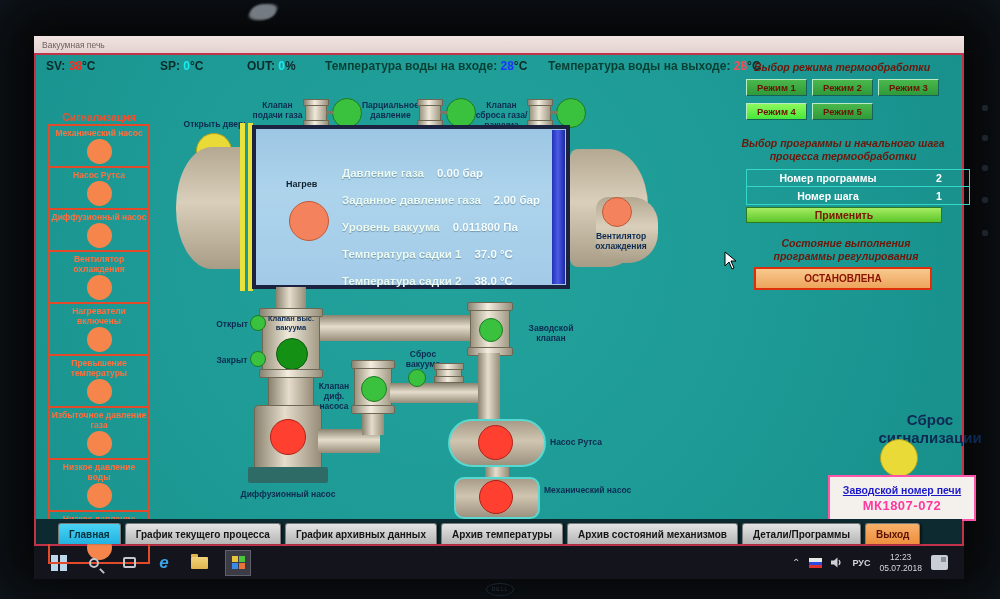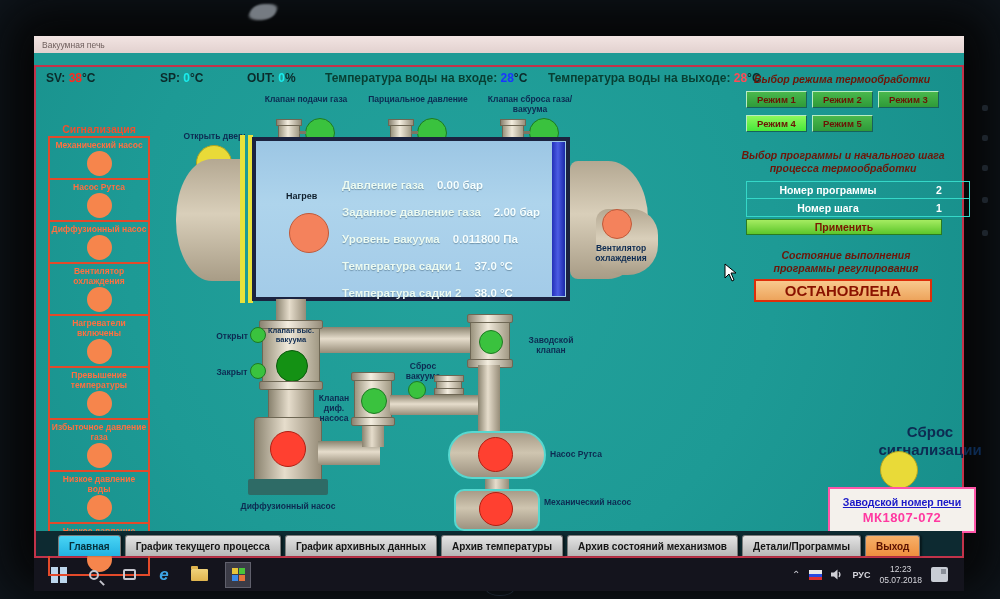--- a/index.html
+++ b/index.html
@@ -8,21 +8,21 @@
     box-shadow:inset 0 0 60px rgba(20,30,40,.8);}
   .reflect{position:absolute;left:250px;top:4px;width:26px;height:16px;background:#cfd8e2;opacity:.55;
     border-radius:40%;transform:skewX(-25deg);filter:blur(1px);}
   .bezel-dot{position:absolute;width:6px;height:6px;background:#1d242c;border-radius:2px;left:982px;}
   .dell{position:absolute;left:486px;top:583px;width:28px;height:13px;border:1px solid #1b2430;border-radius:50%;
     color:#243240;font-size:5px;text-align:center;line-height:11px;letter-spacing:1px;}
   .screen{position:absolute;left:34px;top:36px;width:930px;height:543px;background:#1d9a95;}
   .titlebar{height:17px;background:linear-gradient(#f2e4e2,#e2d1cf);color:#70605e;font-size:8.5px;
     display:flex;align-items:center;padding-left:8px;}
   .app{position:relative;height:493px;background:radial-gradient(circle at 45% 40%, #23a29c 0%, #1d9a95 55%, #178e8a 100%);
-    border:2px solid #c2334a;margin-top:12px;}
+    border:2px solid #c2334a;}
   
   .topbar{position:absolute;left:0;top:0;right:0;height:24px;font-size:12px;font-weight:bold;color:#0b2b2b;}
   .tb{position:absolute;top:4px;white-space:nowrap;}
   .v-red{color:#ff2a1e;} .v-cyan{color:#19eded;} .v-blue{color:#1a35ff;} .v-pink{color:#ff4a55;}
   .unit{color:#0b2b2b;}
   .wlabel{color:#083f33;}
   
   .alarm-title{position:absolute;left:12px;top:56px;width:102px;text-align:center;color:#f0502e;
     font-weight:bold;font-size:10.5px;}
   .alarm-list{position:absolute;left:12px;top:71px;width:102px;}
@@ -55,21 +55,21 @@
   .mini-arm{position:absolute;right:-7px;top:11px;width:7px;height:3px;background:#7d7663;}
   .chamber{position:absolute;left:216px;top:70px;width:318px;height:164px;border:4px solid #1b2340;
     background:linear-gradient(180deg,#9cc6e4,#aed4ec 40%,#a3cbe8);}
   .chamber-stripe{position:absolute;right:1px;top:1px;bottom:1px;width:13px;
     background:linear-gradient(90deg,#2330b8,#4c5ce4 45%,#1a28a8);}
   .readings{position:absolute;left:86px;top:30px;width:220px;}
   .r-row{height:27px;display:flex;align-items:center;font-size:11.5px;font-weight:bold;color:#ecfbf2;
     text-shadow:0 1px 1px rgba(10,40,60,.35);white-space:nowrap;}
   .r-value{margin-left:13px;color:#f6ffff;}
   .valve-strip{position:absolute;left:214px;top:28px;width:336px;height:58px;display:flex;}
-  .valve-unit{width:112px;display:flex;flex-direction:column;align-items:center;}
+  .valve-unit{width:112px;display:flex;align-items:center;}
   .vu-label{color:#0d2b52;font-weight:bold;font-size:8.5px;line-height:1.15;text-align:center;height:22px;}
   .vu-row{display:flex;align-items:center;gap:5px;margin-top:1px;}
   .ind-lg{position:static;width:30px;height:30px;border-radius:50%;}
   .capsule{position:absolute;background:linear-gradient(180deg,#a89c88,#cfc5b0 45%,#9d9280);
     border:2px solid #57d8d0;}
   .pump-base{position:absolute;background:#2e6b66;border-radius:2px;}
   
   .rp-title{position:absolute;color:#6e1608;font-weight:bold;font-style:italic;font-size:10.5px;
     text-align:center;line-height:1.25;}
   .mode-btns{position:absolute;left:710px;top:24px;width:200px;display:flex;flex-wrap:wrap;gap:7px 5px;}
@@ -81,21 +81,21 @@
   .prog-row{display:flex;border-bottom:1px solid #35d8c8;height:17px;align-items:center;
     color:#fff;font-weight:bold;font-size:10.5px;}
   .prog-row:last-child{border-bottom:none;}
   .prog-label{flex:1;text-align:center;}
   .prog-value{width:60px;text-align:center;}
   .apply-btn{position:absolute;left:710px;top:152px;width:196px;height:16px;
     background:linear-gradient(#a5ec62,#5cc62a);border:1px solid #2a7a22;color:#7a1800;font-weight:bold;
     font-size:10.5px;display:flex;align-items:center;justify-content:center;}
   .status-box{position:absolute;left:718px;top:212px;width:178px;height:23px;
     background:linear-gradient(#f8c98e,#eda45c);border:2px solid #de2e0a;color:#8a1200;font-weight:bold;
-    font-size:15px;display:flex;align-items:center;justify-content:center;}
+    font-size:10px;display:flex;align-items:center;justify-content:center;}
   .serial-box{position:absolute;left:792px;top:420px;width:148px;height:46px;background:#f4f1ec;
     border:2px solid #ff55a8;display:flex;flex-direction:column;align-items:center;justify-content:center;gap:2px;}
   .serial-title{color:#1a18c8;font-weight:bold;font-size:10.5px;text-decoration:underline;}
   .serial-num{color:#ff38a0;font-weight:bold;font-size:13px;letter-spacing:.5px;}
   
   .tabsbar{position:absolute;left:0;right:0;bottom:0;height:25px;background:#0d2a31;display:flex;
     align-items:flex-end;padding-left:22px;gap:4px;}
   .tab{height:21px;padding:0 10px;background:linear-gradient(#e4e4e4,#b6b6b6);border:1px solid #7a7a7a;
     border-bottom:none;border-radius:3px 3px 0 0;color:#141414;font-weight:bold;font-size:10px;
     display:flex;align-items:center;box-shadow:2px 0 2px rgba(0,0,0,.45);}

